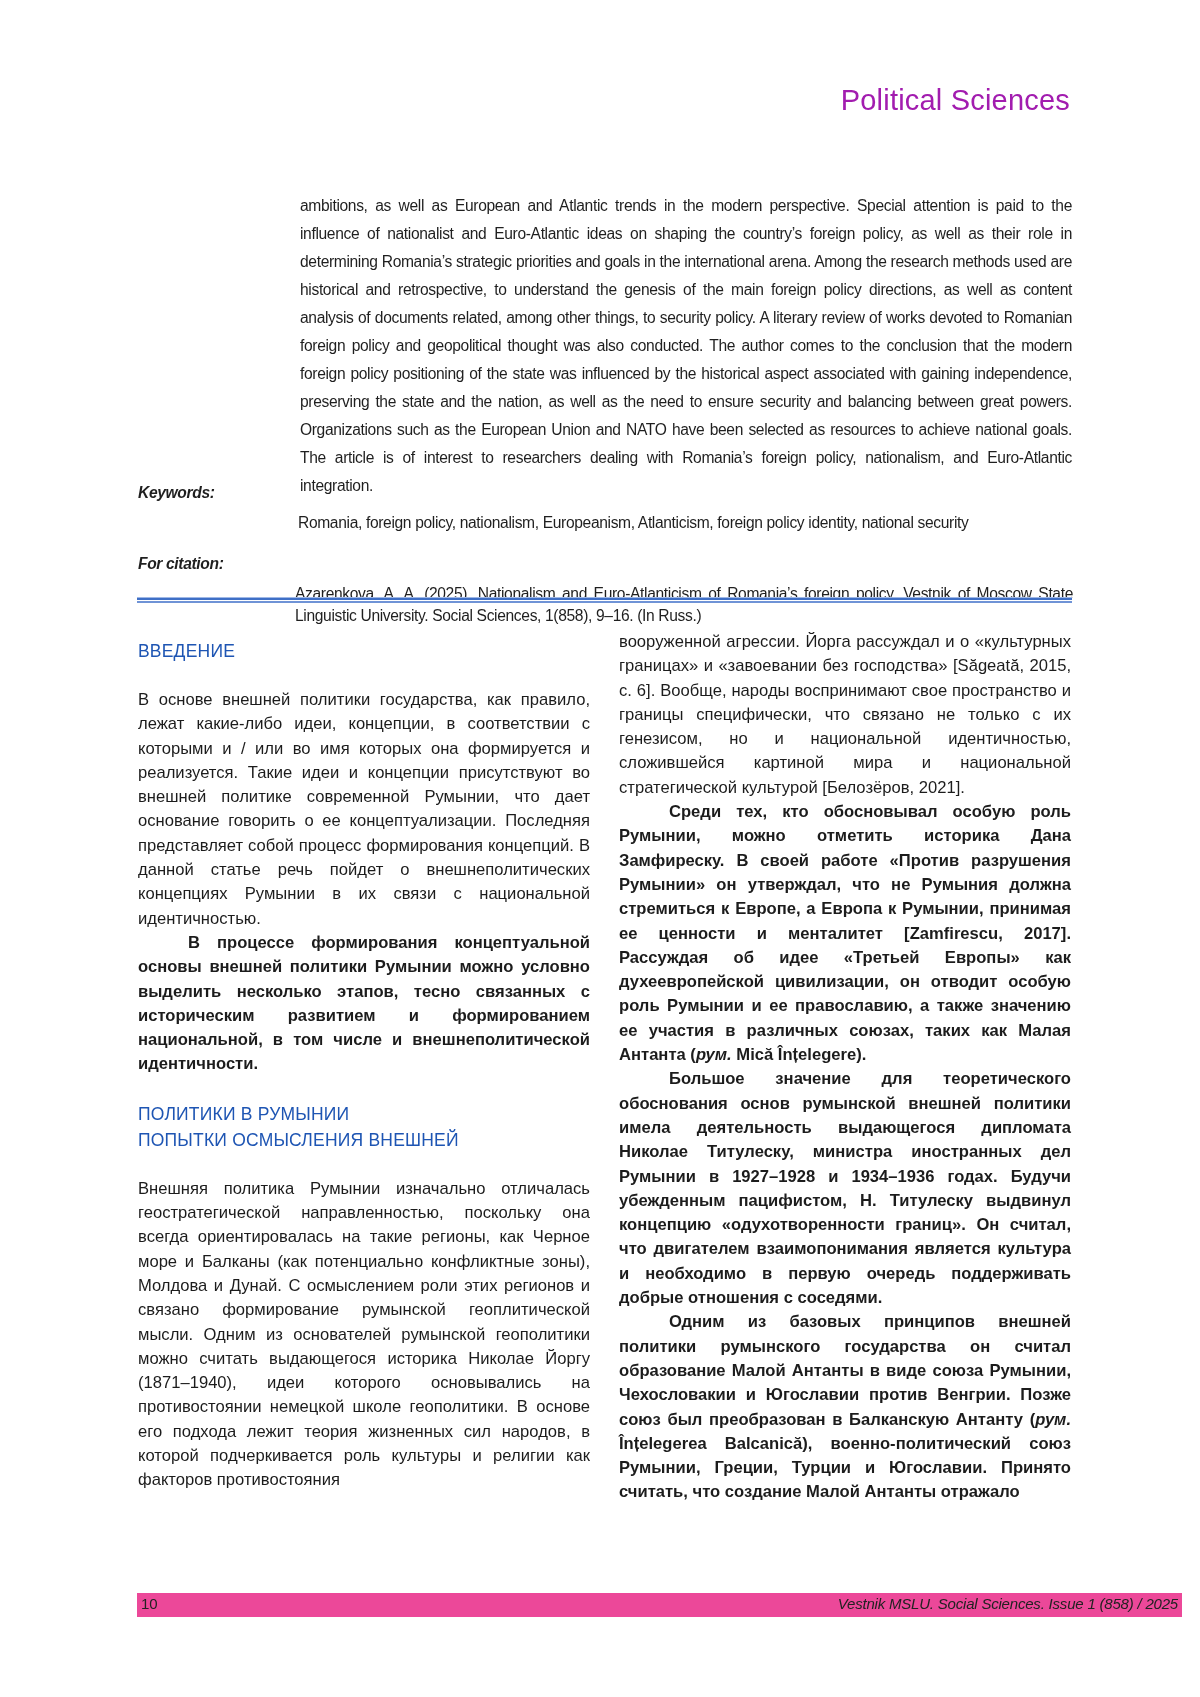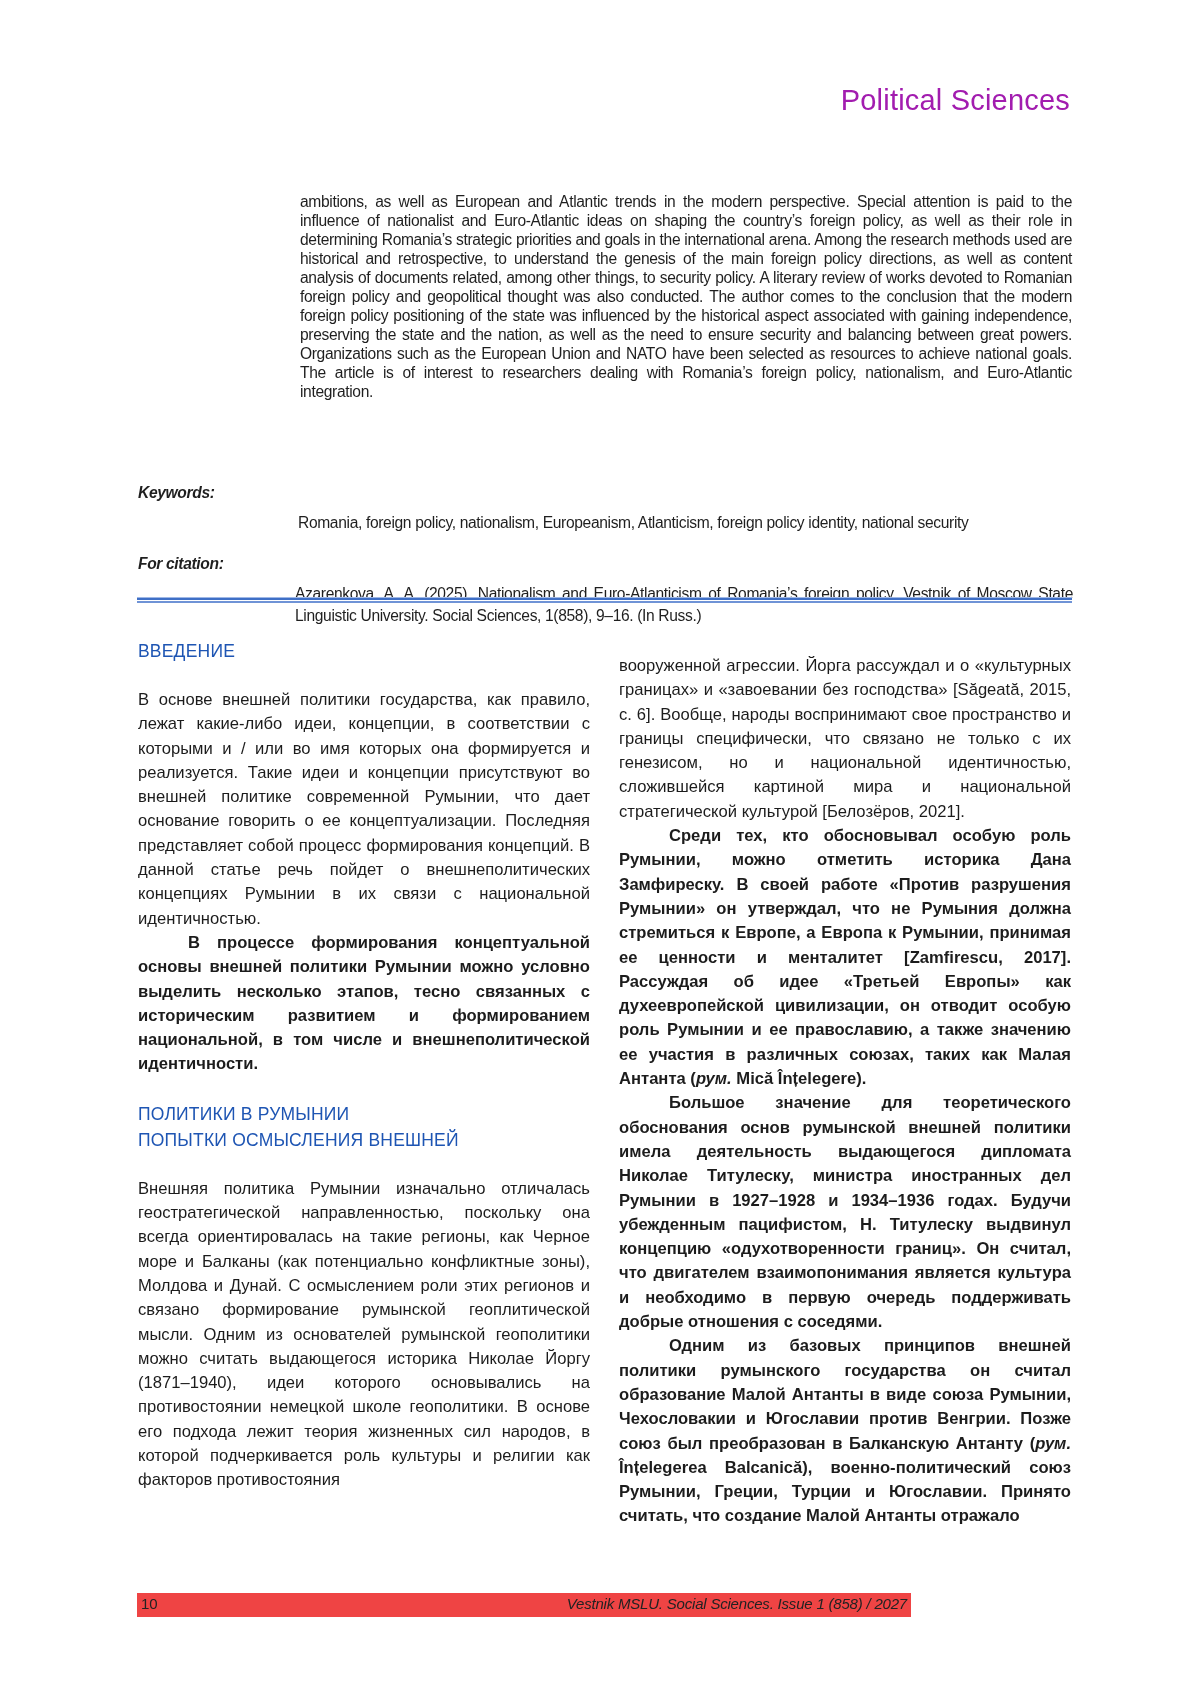--- a/index.html
+++ b/index.html
@@ -2,42 +2,42 @@
 <html><head>
 <meta charset="utf-8">
 <style>
   html, body { margin: 0; padding: 0; background: #ffffff; }
   body { width: 1200px; height: 1697px; position: relative; overflow: hidden;
          font-family: "Liberation Sans", "DejaVu Sans", sans-serif; color: #1a1a1a; }
   .section-header { position: absolute; right: 130px; top: 84px; font-size: 29px;
          color: #a21caf; font-family: "Liberation Sans", sans-serif; letter-spacing: 0.2px; }
   .abstract { position: absolute; left: 300px; top: 192px; width: 772px;
          font-family: "Liberation Sans Narrow", "Liberation Sans", sans-serif;
-         font-size: 15.6px; line-height: 19px; text-align: justify; color: #1f1f1f;
+         font-size: 15.6px; line-height: 28px; text-align: justify; color: #1f1f1f;
          letter-spacing: -0.35px; }
   .meta-row { position: absolute; left: 138px; width: 935px; font-size: 15.6px; line-height: 22.2px;
          letter-spacing: -0.35px; color: #1f1f1f; }
   .meta-label { position: absolute; left: 0; top: 0; font-weight: bold; font-style: italic; }
   .meta-value { position: absolute; left: 160px; right: 0; top: 0; text-align: justify; margin-top: 30px; }
   .meta-row.keywords { top: 482px; }
   .meta-row.citation { top: 553px; }
   .meta-row.citation .meta-value { left: 157px; }
   .rule { position: absolute; left: 137px; width: 935px; top: 597px; height: 6px;
          background: linear-gradient(to bottom, #9fb8e6 0, #9fb8e6 1px, #3f6fc6 1px, #3f6fc6 3px, #ffffff 3px, #ffffff 4px, #6f93d6 4px, #6f93d6 6px); }
   .col { position: absolute; top: 630px; width: 452px; font-size: 16.6px; line-height: 24.3px;
          color: #1c1c1c; }
   .col.left { left: 138px; }
-  .col.right { left: 619px; margin-top: 24px; }
+  .col.right { left: 619px; }
   .col p { margin: 0; text-align: justify; }
   .col p.indent { text-indent: 50px; font-weight: bold; }
   .h { color: #1e55b3; font-weight: normal; font-size: 17.5px; line-height: 26px; letter-spacing: 0.2px; }
   .h1 { margin: 8px 0 24px 0; }
   .h2 { margin: 24px 0 24px 0; }
-  .footer-bar { position: absolute; left: 137px; width: 774px; top: 1593px; height: 24px;
-         background: #ef4444; }
+  .footer-bar { position: absolute; left: 137px; width: 1045px; top: 1593px; height: 24px;
+         background: #ec4899; }
   .page-num { position: absolute; left: 4px; top: 2px; font-size: 15px; color: #222; }
   .journal { position: absolute; right: 4px; top: 2px; font-size: 15px; font-style: italic; color: #222; letter-spacing: -0.2px; }
   i { font-style: italic; }
 </style>
 </head>
 <body>
 
 <div class="section-header">Political Sciences</div>
 
 <div class="abstract">ambitions, as well as European and Atlantic trends in the modern perspective. Special attention is paid to the influence of nationalist and Euro-Atlantic ideas on shaping the country’s foreign policy, as well as their role in determining Romania’s strategic priorities and goals in the international arena. Among the research methods used are historical and retrospective, to understand the genesis of the main foreign policy directions, as well as content analysis of documents related, among other things, to security policy. A literary review of works devoted to Romanian foreign policy and geopolitical thought was also conducted. The author comes to the conclusion that the modern foreign policy positioning of the state was influenced by the historical aspect associated with gaining independence, preserving the state and the nation, as well as the need to ensure security and balancing between great powers. Organizations such as the European Union and NATO have been selected as resources to achieve national goals. The article is of interest to researchers dealing with Romania’s foreign policy, nationalism, and Euro-Atlantic integration.</div>
@@ -67,14 +67,14 @@
 
 <div class="col right">
   <p>вооруженной агрессии. Йорга рассуждал и о «культурных границах» и «завоевании без господства» [Săgeată, 2015, с. 6]. Вообще, народы воспринимают свое пространство и границы специфически, что связано не только с их генезисом, но и национальной идентичностью, сложившейся картиной мира и национальной стратегической культурой [Белозёров, 2021].</p>
   <p class="indent"><span>Среди тех, кто обосновывал особую роль Румынии, можно отметить историка Дана Замфиреску. В своей работе «Против разрушения Румынии» он утверждал, что не Румыния должна стремиться к Европе, а Европа к Румынии, принимая ее ценности и менталитет [Zamfirescu, 2017]. Рассуждая об идее «Третьей Европы» как духеевропейской цивилизации, он отводит особую роль Румынии и ее православию, а также значению ее участия в различных союзах, таких как Малая Антанта (</span><i>рум.</i><span> Mică Înțelegere).</span></p>
   <p class="indent">Большое значение для теоретического обоснования основ румынской внешней политики имела деятельность выдающегося дипломата Николае Титулеску, министра иностранных дел Румынии в 1927–1928 и 1934–1936 годах. Будучи убежденным пацифистом, Н. Титулеску выдвинул концепцию «одухотворенности границ». Он считал, что двигателем взаимопонимания является культура и необходимо в первую очередь поддерживать добрые отношения с соседями.</p>
   <p class="indent"><span>Одним из базовых принципов внешней политики румынского государства он считал образование Малой Антанты в виде союза Румынии, Чехословакии и Югославии против Венгрии. Позже союз был преобразован в Балканскую Антанту (</span><i>рум.</i><span> Înțelegerea Balcanică), военно-политический союз Румынии, Греции, Турции и Югославии. Принято считать, что создание Малой Антанты отражало</span></p>
 </div>
 
 <div class="footer-bar">
   <span class="page-num">10</span>
-  <span class="journal">Vestnik MSLU. Social Sciences. Issue 1 (858) / 2027</span>
+  <span class="journal">Vestnik MSLU. Social Sciences. Issue 1 (858) / 2025</span>
 </div>
 
 </body></html>

